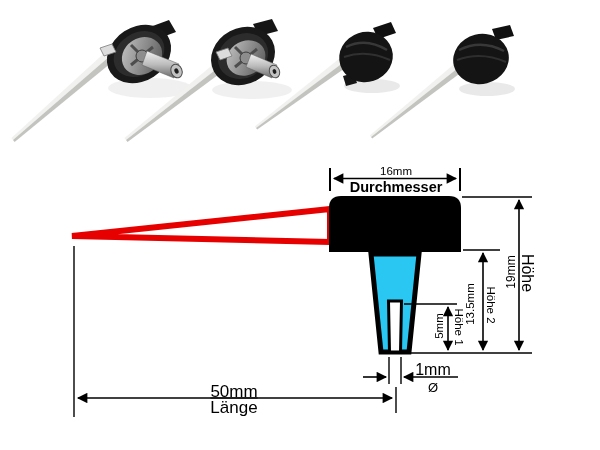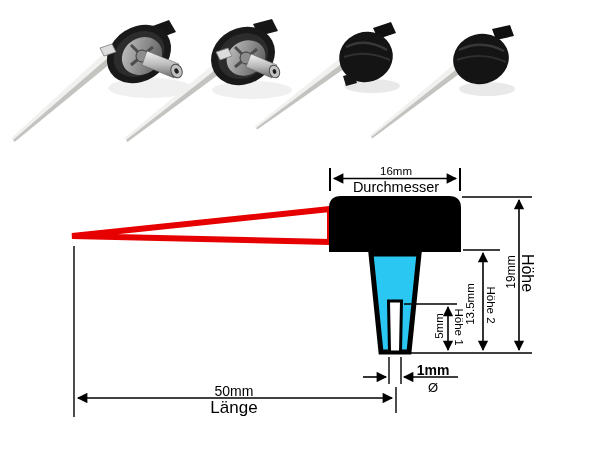--- a/index.html
+++ b/index.html
@@ -118,30 +118,30 @@
       <line x1="363" y1="377" x2="386" y2="377" stroke="#000" stroke-width="1.6" marker-end="url(#arr)"></line>
       <line x1="458" y1="377" x2="404" y2="377" stroke="#000" stroke-width="1.6" marker-end="url(#arr)"></line>
 
       <line x1="74" y1="246" x2="74" y2="417" stroke="#000" stroke-width="1.4"></line>
       <line x1="396" y1="387" x2="396" y2="413" stroke="#000" stroke-width="1.4"></line>
       <line x1="78" y1="398" x2="392" y2="398" stroke="#000" stroke-width="1.6" marker-start="url(#arr)" marker-end="url(#arr)"></line>
     </g>
   </svg>
 
   <div class="lbl ctr" style="left:396px;top:172px;font-size:11.5px;">16mm</div>
-  <div class="lbl ctr" style="left:396px;top:187px;font-size:14.5px;">Durchmesser</div>
+  <div class="lbl ctr" style="left:396px;top:187px;font-size:14.5px;font-weight:bold;">Durchmesser</div>
 
   <div class="lbl rotccw" style="left:511px;top:272px;font-size:12px;">19mm</div>
   <div class="lbl rotcw" style="left:527px;top:273px;font-size:16px;">Höhe</div>
 
   <div class="lbl rotccw" style="left:471px;top:304px;font-size:11.5px;">13.5mm</div>
   <div class="lbl rotcw" style="left:490px;top:305px;font-size:11.5px;">Höhe 2</div>
 
   <div class="lbl rotccw" style="left:440px;top:326px;font-size:11.5px;">5mm</div>
   <div class="lbl rotcw" style="left:458px;top:327px;font-size:11.5px;">Höhe 1</div>
 
-  <div class="lbl ctr" style="left:433px;top:370px;font-size:14px;font-weight:bold;">1mm</div>
+  <div class="lbl ctr" style="left:433px;top:370px;font-size:16px;">1mm</div>
   <div class="lbl ctr" style="left:433px;top:387px;font-size:13px;">Ø</div>
 
-  <div class="lbl ctr" style="left:234px;top:391px;font-size:14px;">50mm</div>
+  <div class="lbl ctr" style="left:234px;top:391px;font-size:17px;text-decoration:underline;">50mm</div>
   <div class="lbl ctr" style="left:234px;top:407px;font-size:17px;">Länge</div>
 
 </div>
 
 </body></html>

